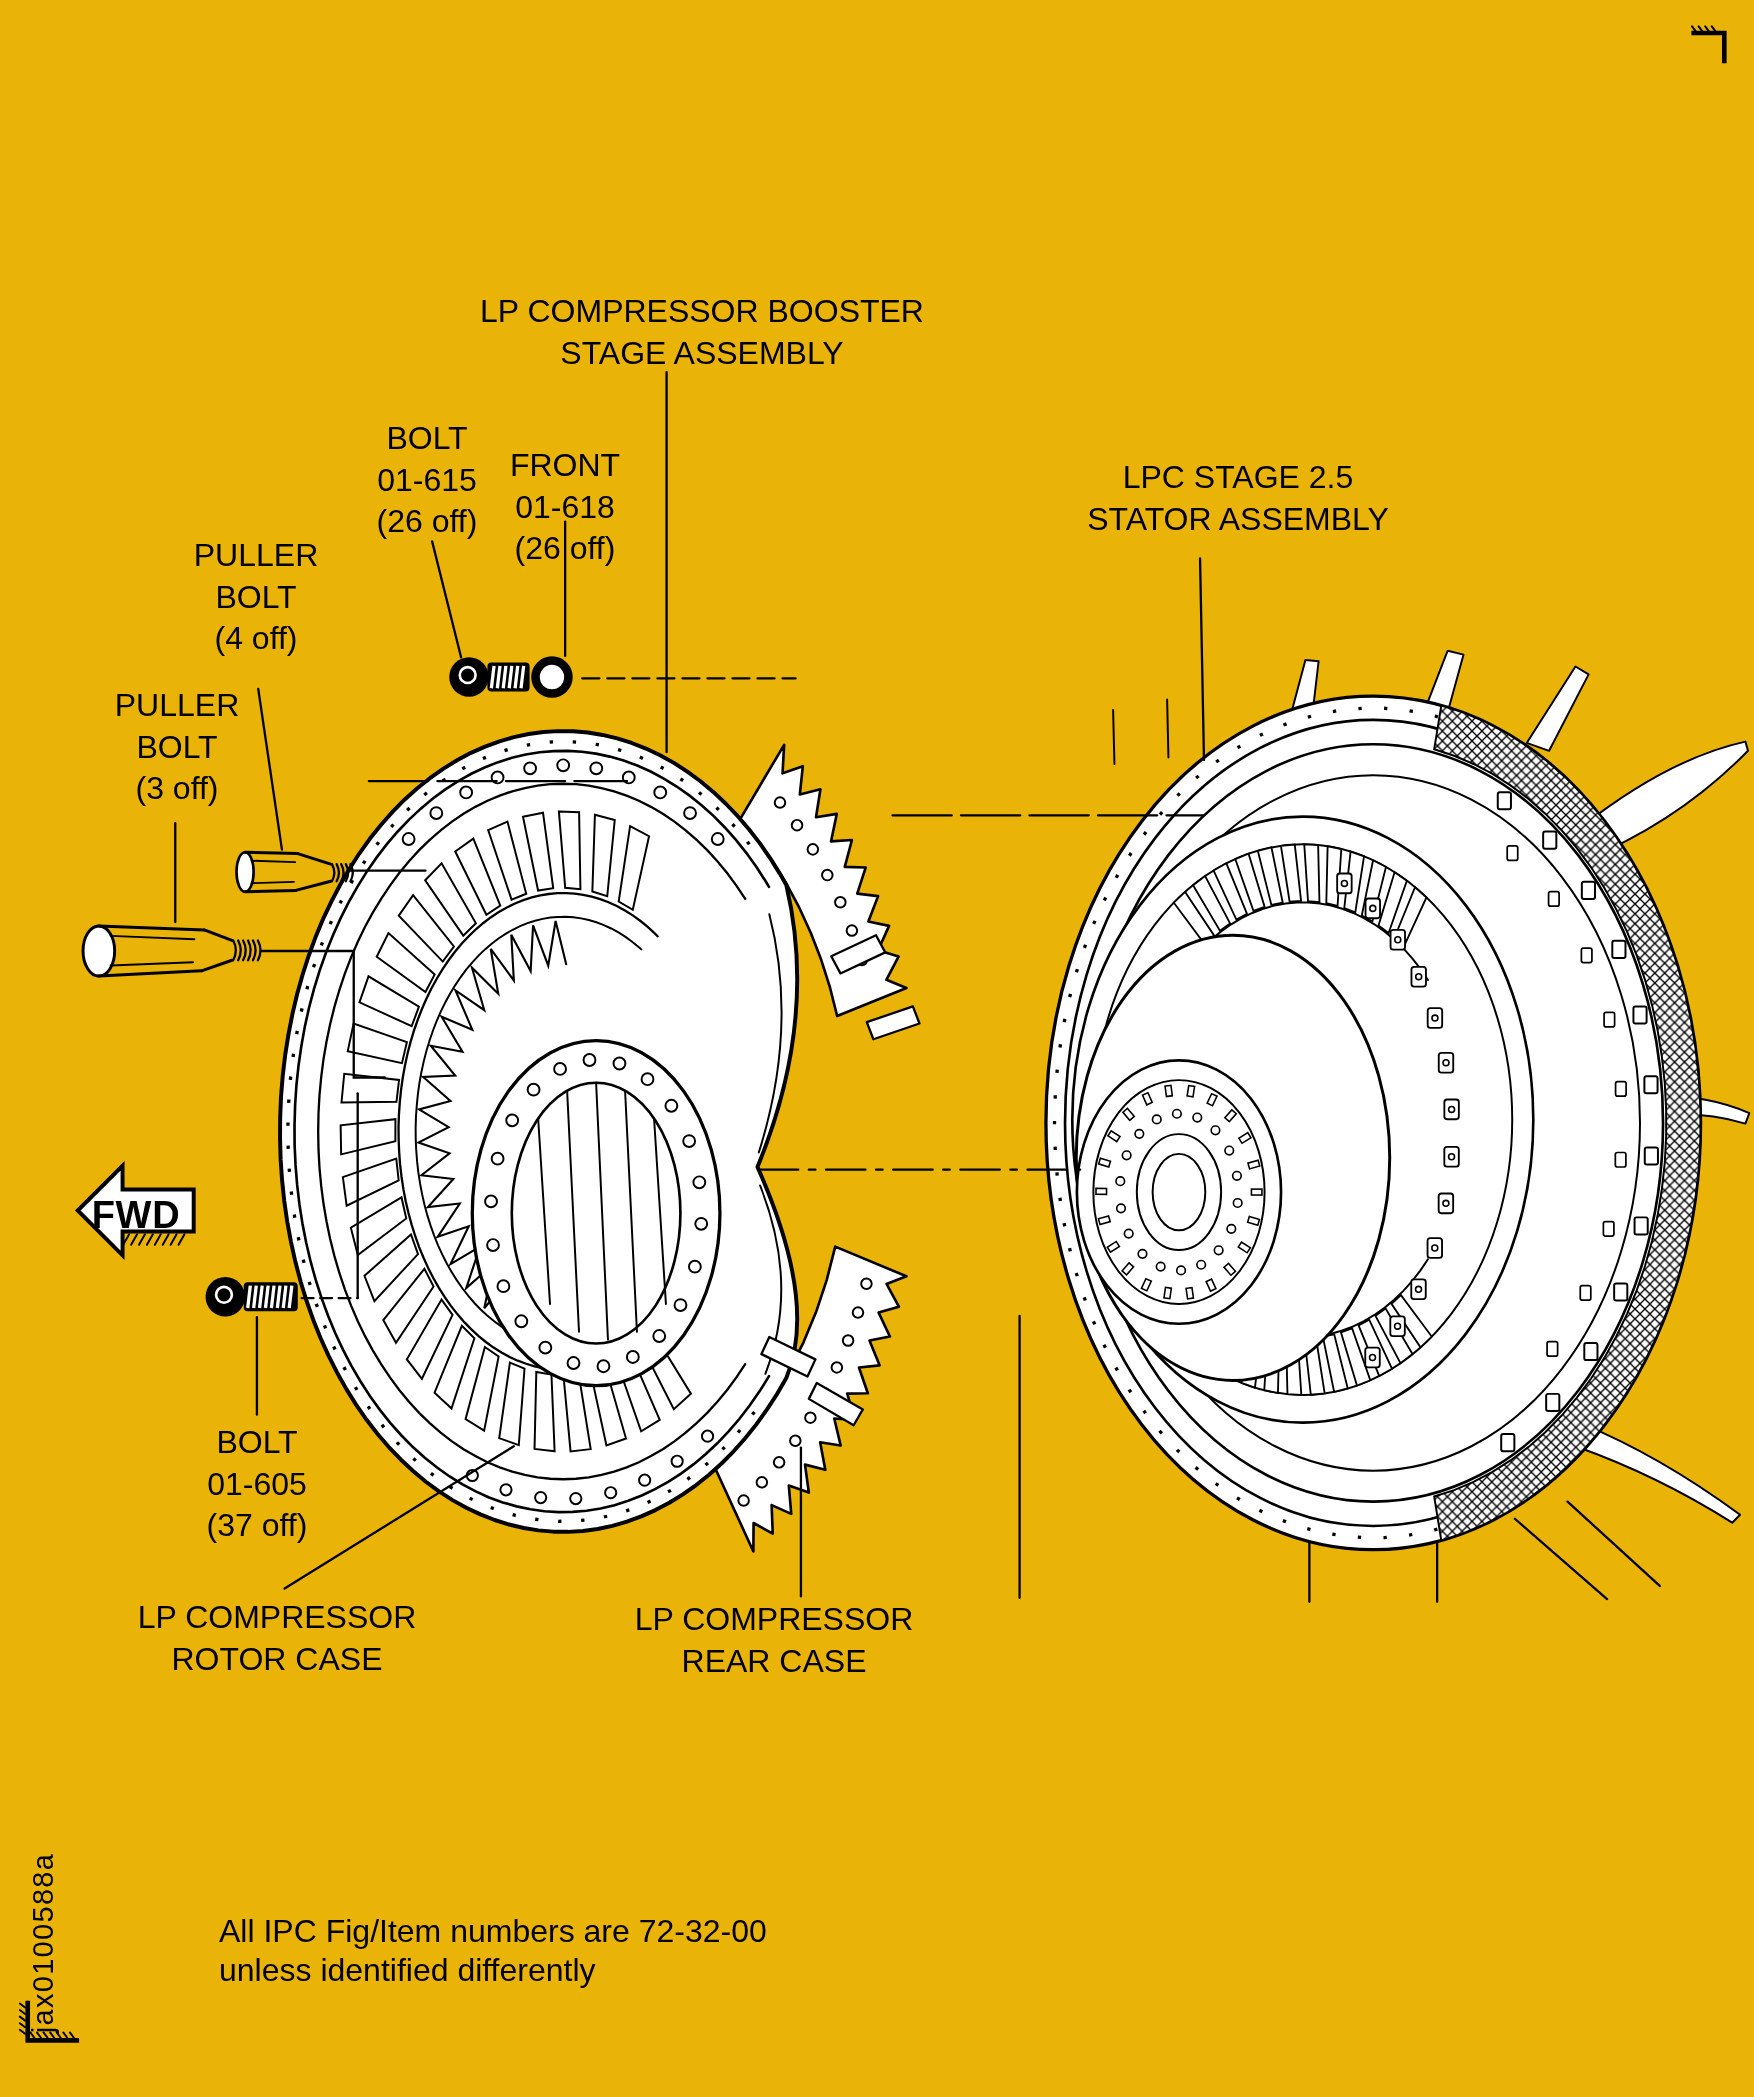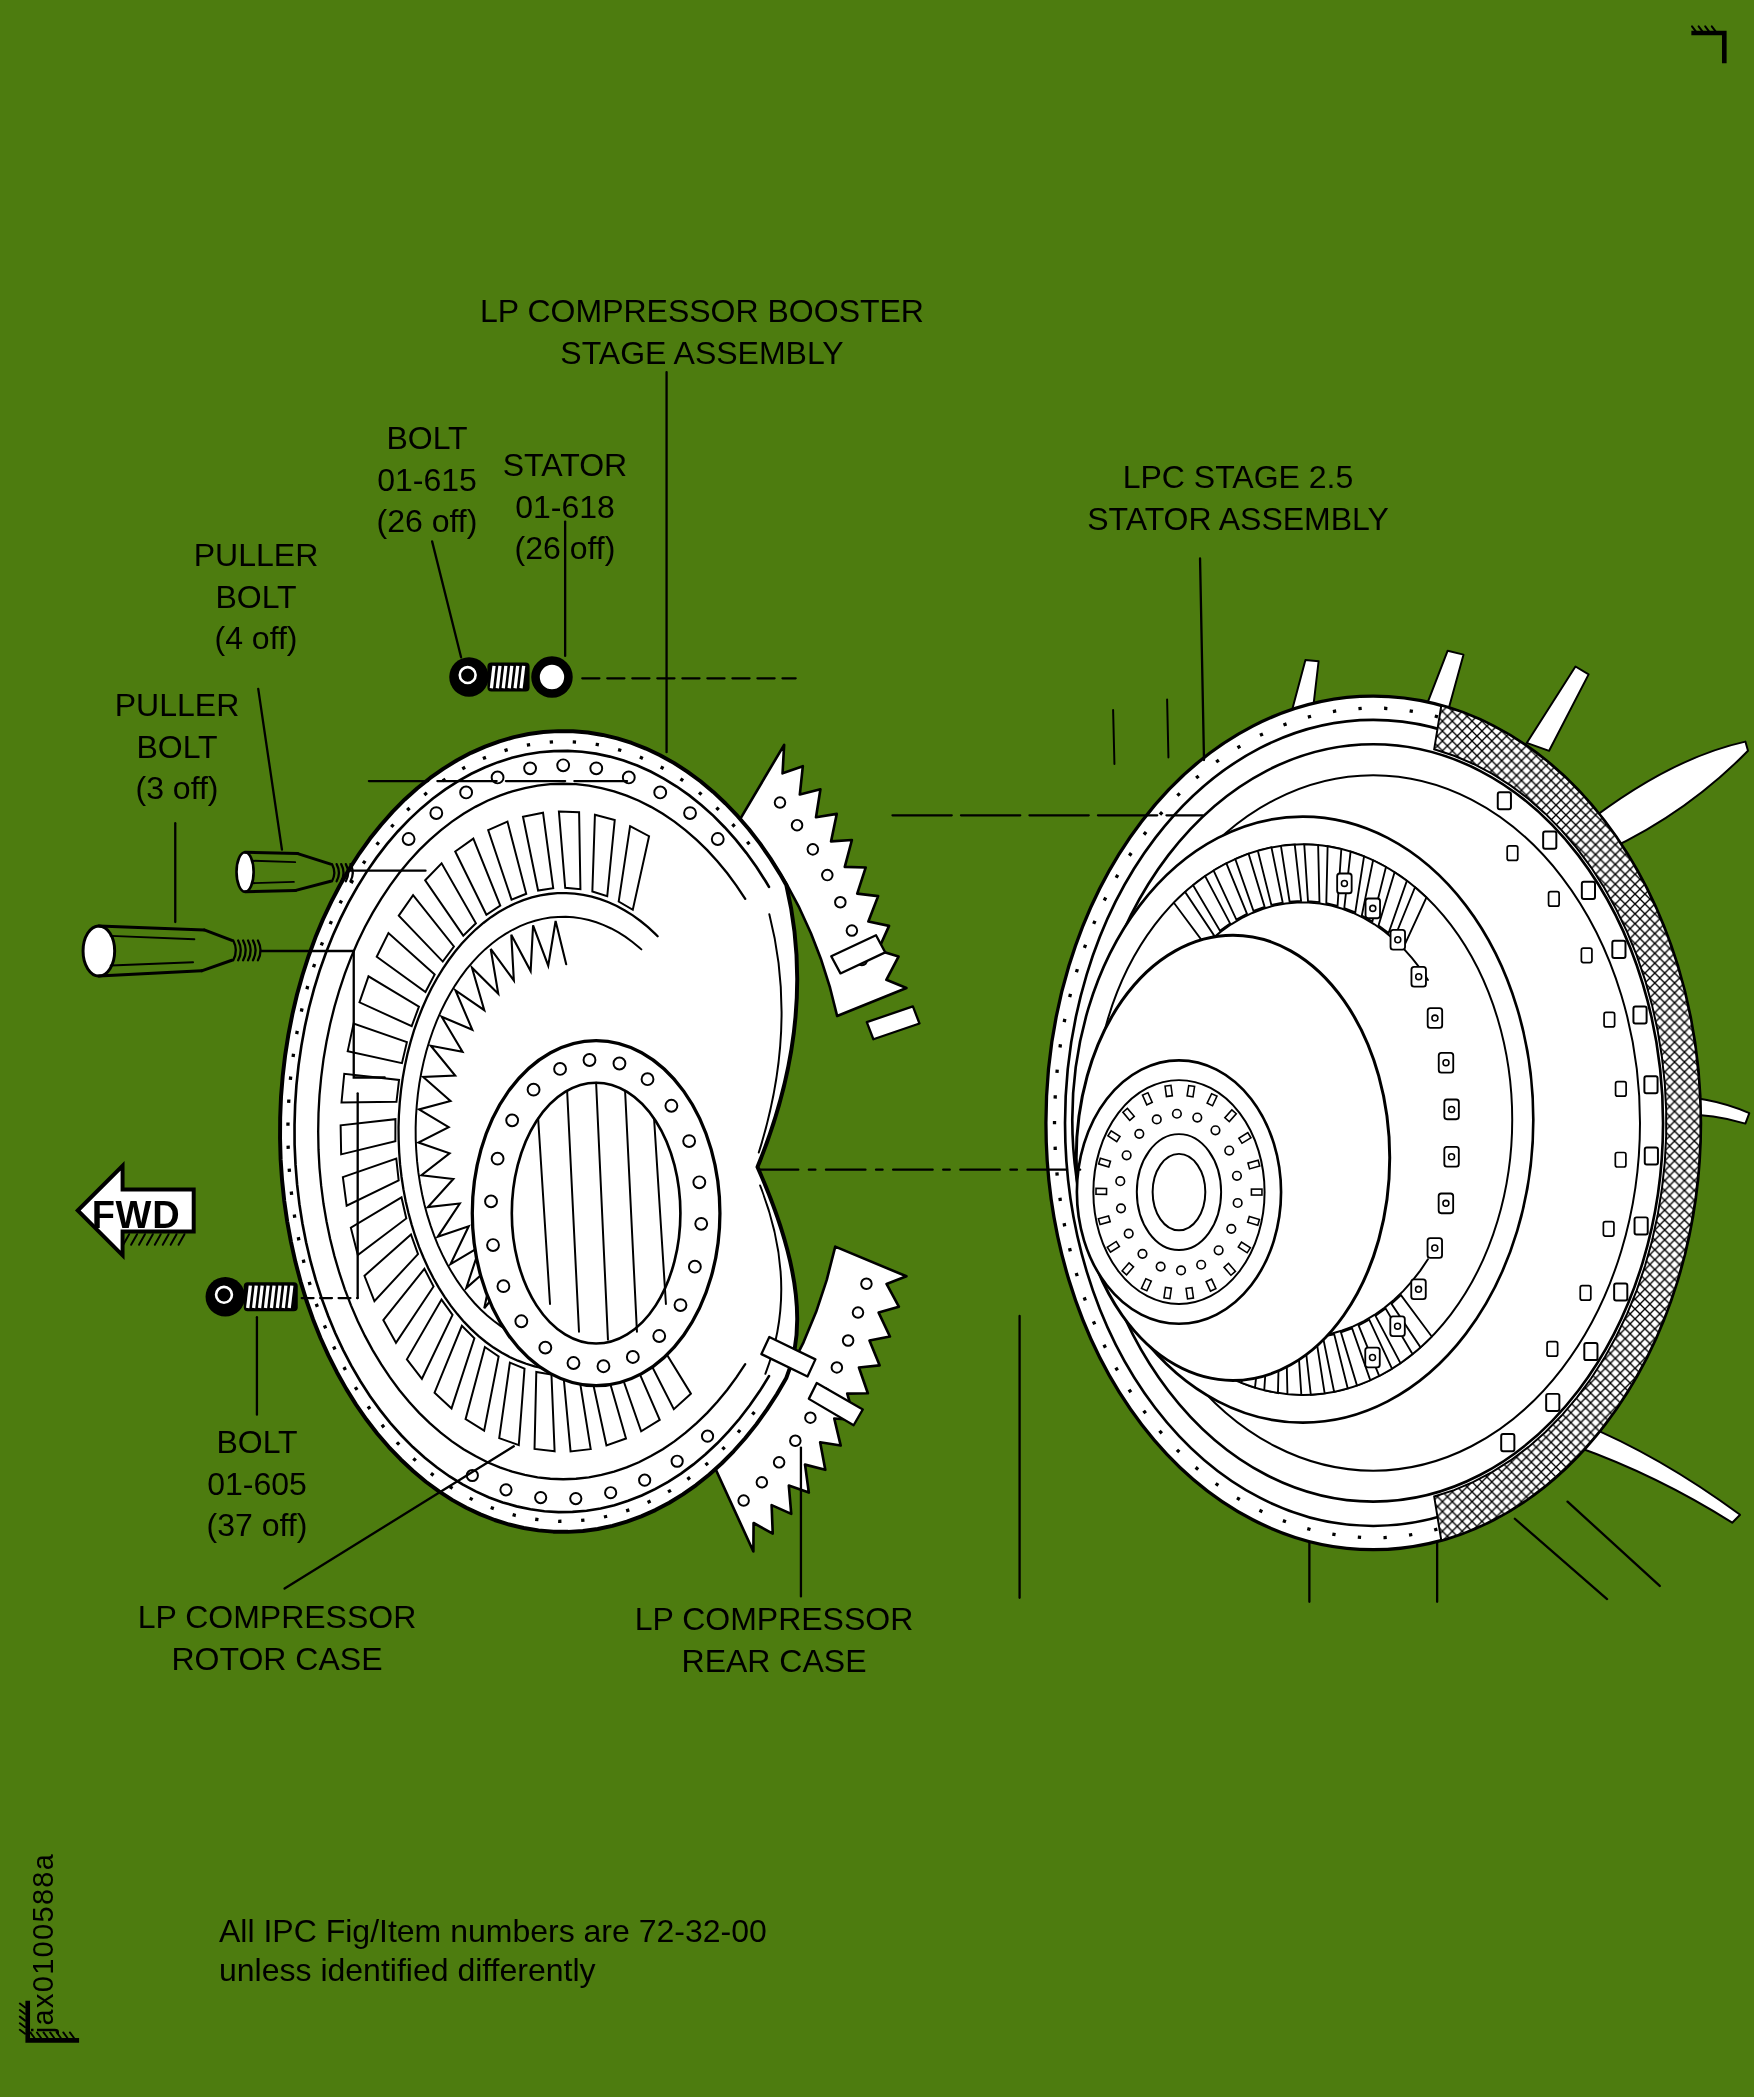--- a/index.html
+++ b/index.html
@@ -1,16 +1,16 @@
 <!DOCTYPE html>
 <html style="font-size:10.5px"><head>
 <meta charset="utf-8">
 <style>
   html,body{margin:0;padding:0;background:#ffffff;width:1754px;height:2097px;overflow:hidden;}
-  #page{position:relative;width:1754px;height:2097px;background:#4d7c0f;color:#000;}
+  #page{position:relative;width:1754px;height:2097px;background:#eab308;color:#000;}
   #diagram{position:absolute;left:0;top:0;width:1754px;height:2097px;}
   .lbl{position:absolute;font-family:"Liberation Sans",sans-serif;font-size:32px;line-height:1.3;
        text-align:center;transform:translateX(-50%);white-space:nowrap;color:#000;}
   .lbl span{display:block;}
   .lh14{line-height:1.38;}
   .note{position:absolute;font-family:Liberation Sans, sans-serif;font-size:32px;line-height:1.22;
         text-align:left;white-space:nowrap;color:#000;}
   .fwdtxt{position:absolute;font-family:"Liberation Sans",sans-serif;font-weight:bold;font-size:38px;
         transform:translateX(-50%);letter-spacing:0.7px;color:#000;}
   .vlabel{position:absolute;font-family:"Liberation Sans",sans-serif;font-size:29px;letter-spacing:1.3px;
@@ -385,21 +385,21 @@
     <span>STAGE ASSEMBLY</span>
   </div>
 
   <div class="lbl" style="left:427px;top:418px;">
     <span>BOLT</span>
     <span>01-615</span>
     <span>(26 off)</span>
   </div>
 
   <div class="lbl" style="left:565px;top:445px;">
-    <span>STATOR</span>
+    <span>FRONT</span>
     <span>01-618</span>
     <span>(26 off)</span>
   </div>
 
   <div class="lbl" style="left:256px;top:535px;">
     <span>PULLER</span>
     <span>BOLT</span>
     <span>(4 off)</span>
   </div>
 

